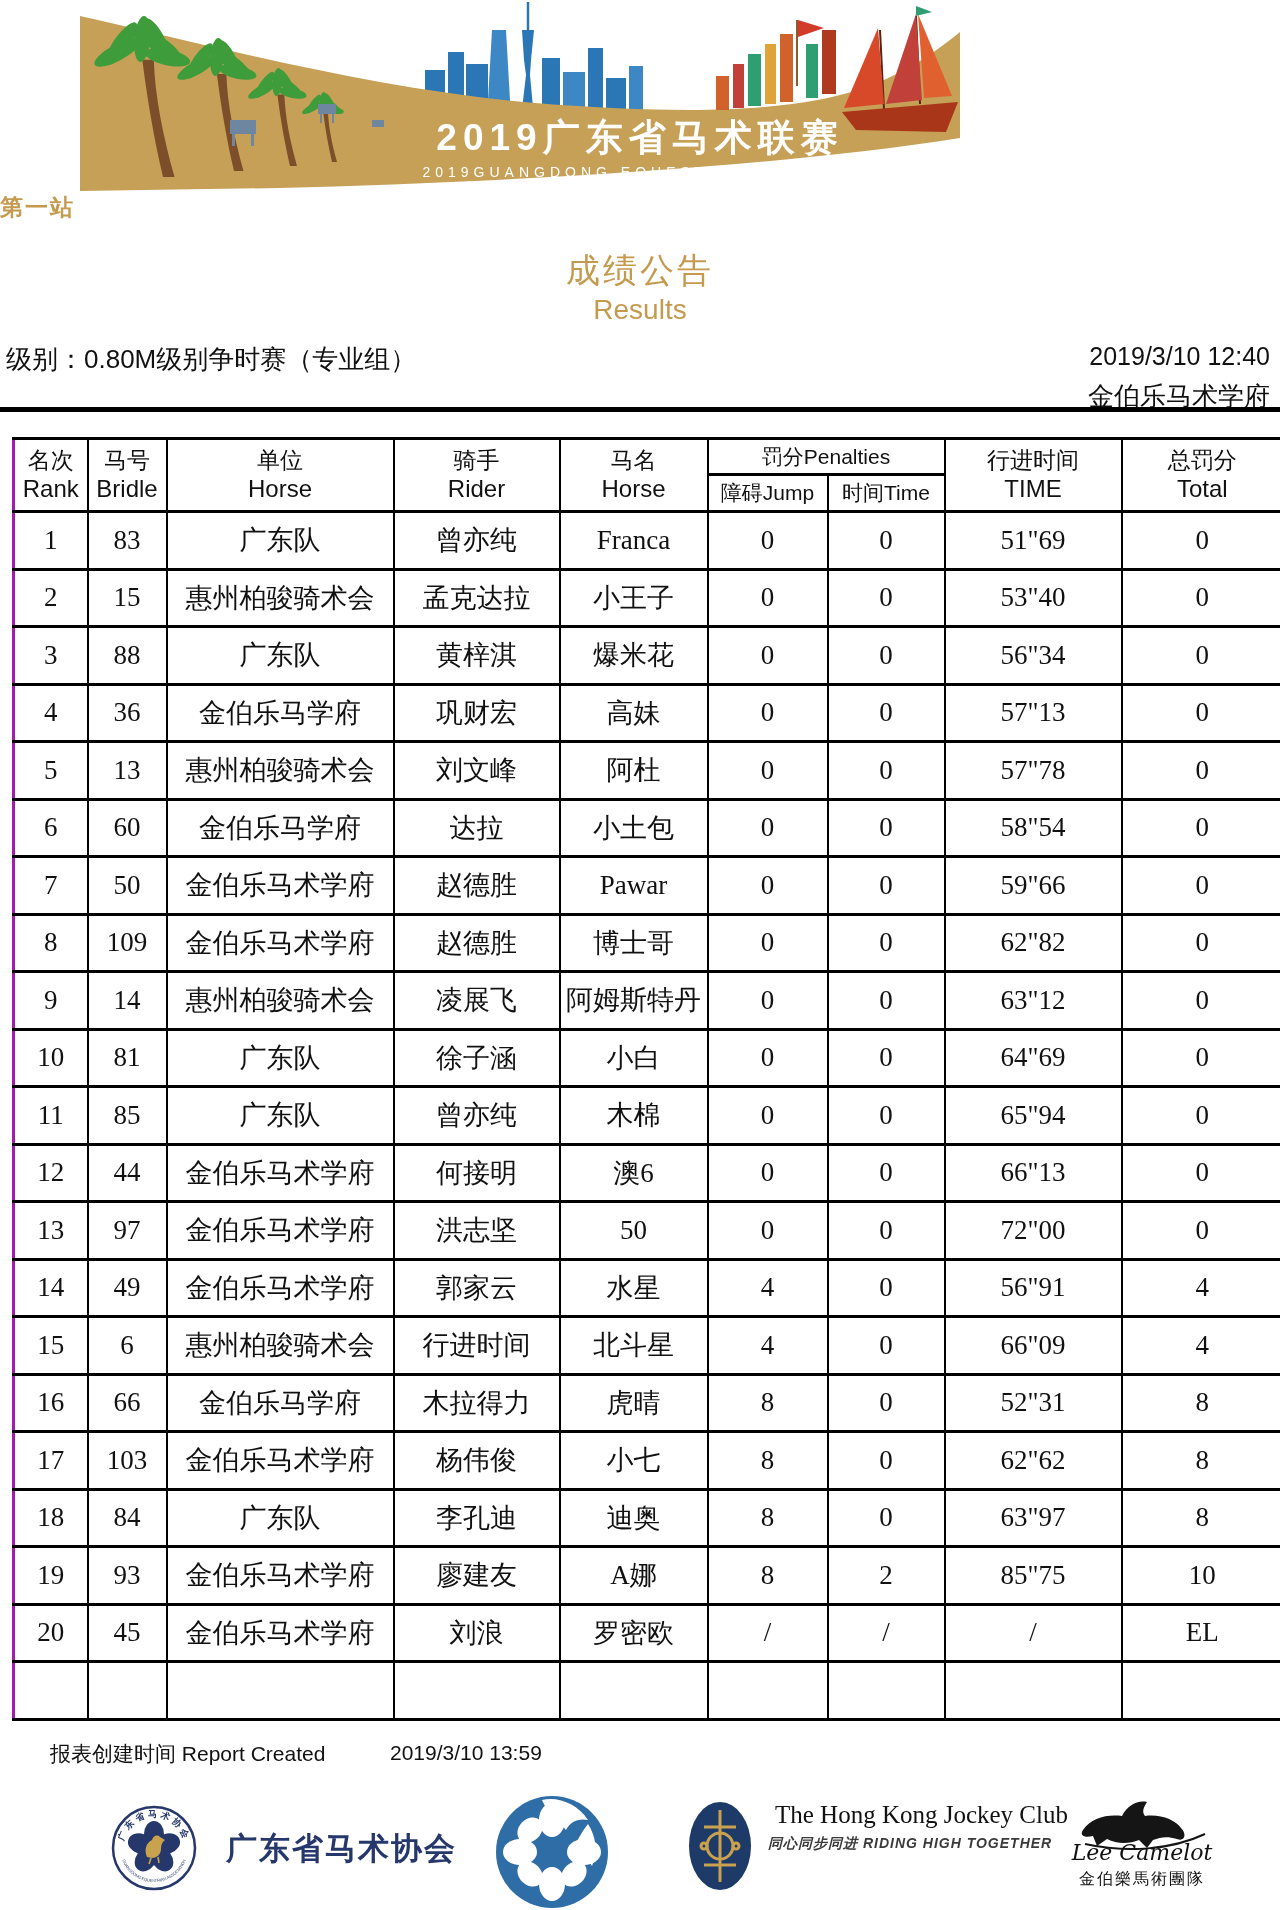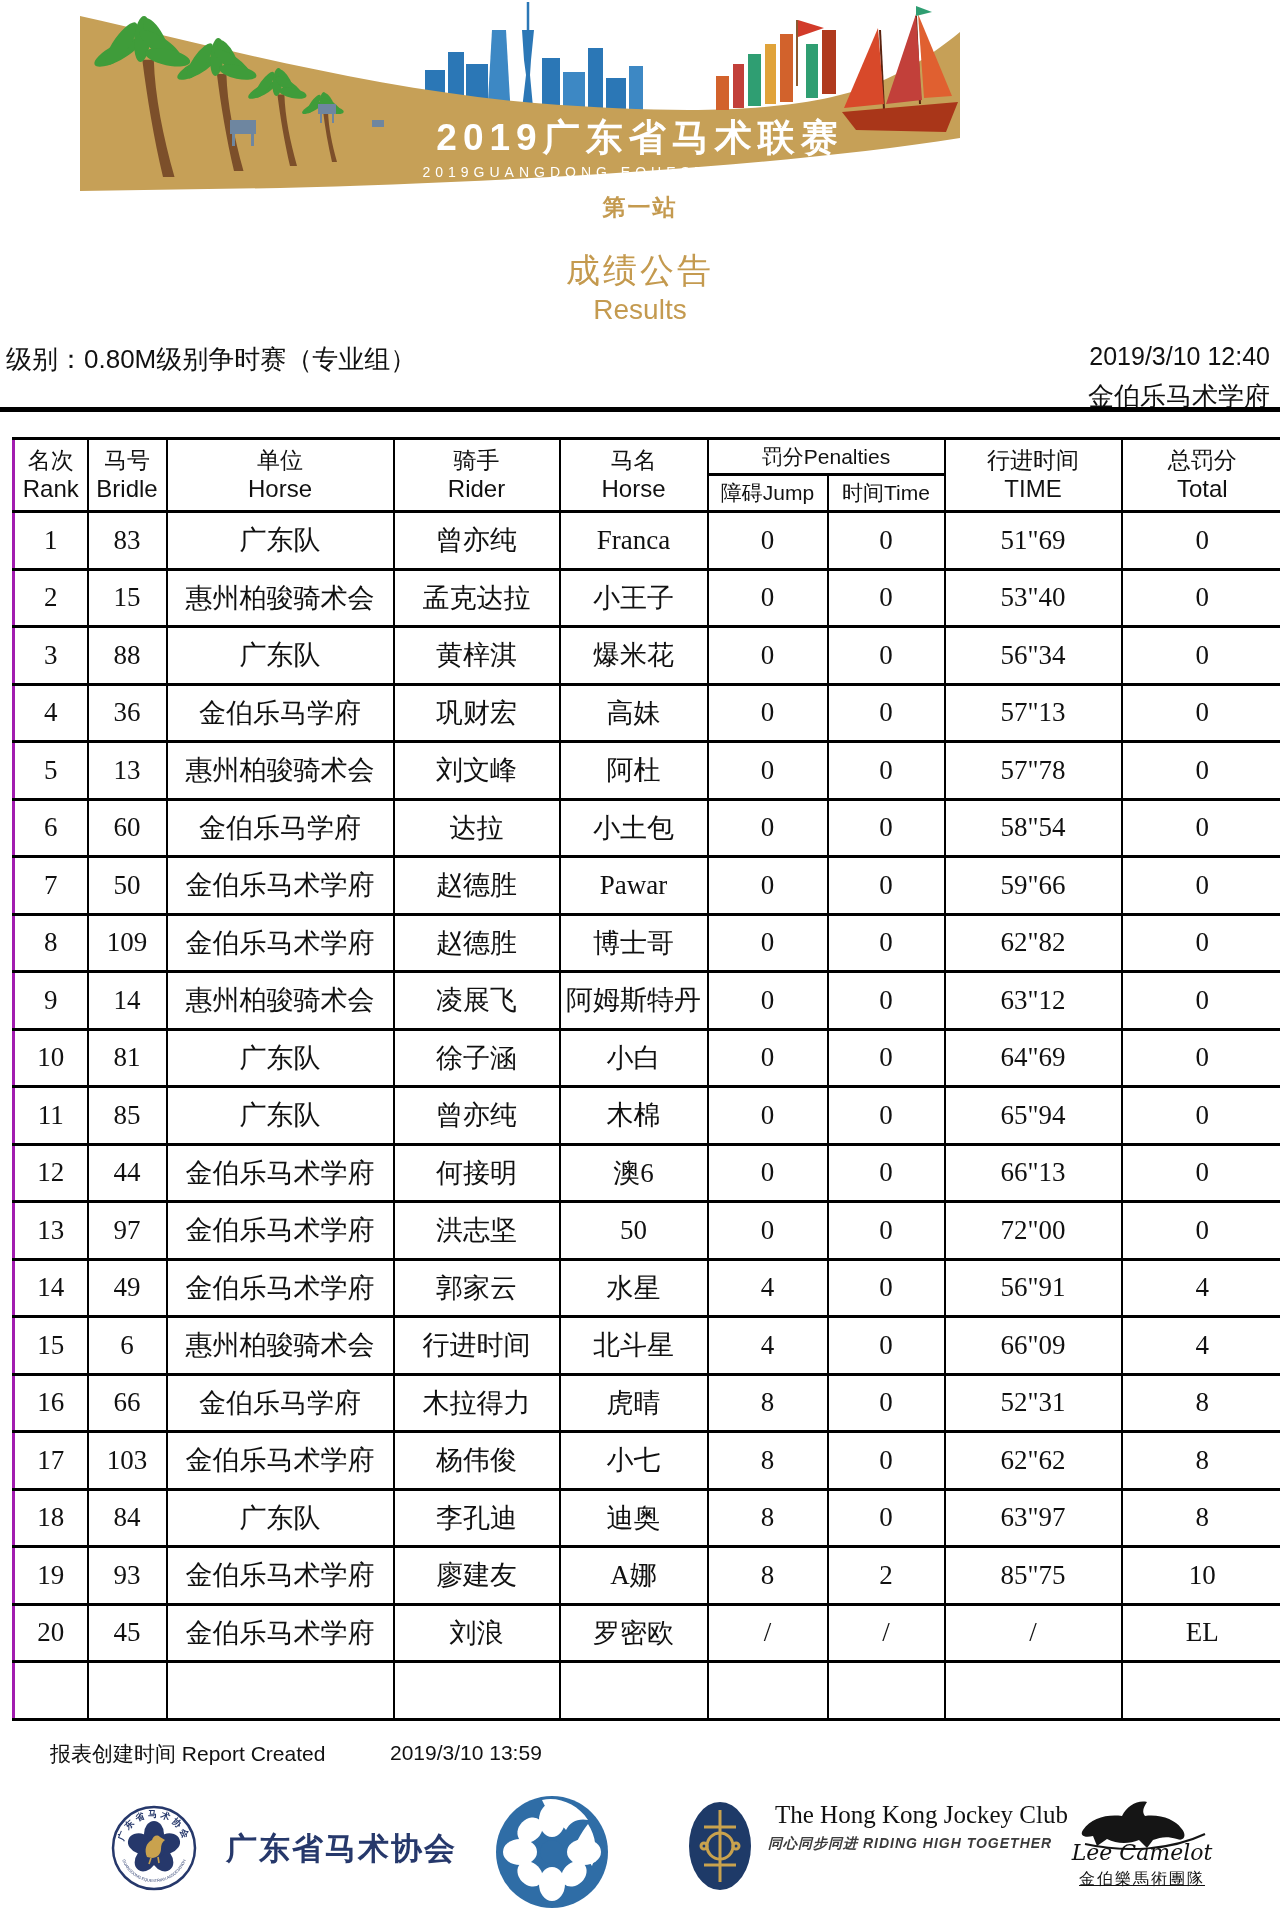--- a/index.html
+++ b/index.html
@@ -6,21 +6,21 @@
   html,body { background:#ffffff; }
   body {
     width:1280px; height:1910px; position:relative;
     font-family:"Liberation Sans", sans-serif; color:#111;
     overflow:hidden;
   }
   .abs { position:absolute; }
 
   
   .banner { left:80px; top:0; width:880px; height:192px; }
-  .station-label { top:192px; left:0; width:1280px; text-align:center;
+  .station-label { top:192px; left:0; width:1280px; 
     font-size:23px; font-weight:bold; color:#c49a4f; letter-spacing:2px; }
   .results-zh { top:248px; left:0; width:1280px; text-align:center;
     font-size:34px; color:#c49a4f; letter-spacing:3px; }
   .results-en { top:294px; left:0; width:1280px; text-align:center;
     font-size:28px; color:#c49a4f; }
 
   
   .meta-class { top:342px; left:6px; font-size:26px; color:#111; }
   .meta-date  { top:342px; right:10px; font-size:25px; color:#111; text-align:right; }
   .meta-venue { top:379px; right:10px; font-size:26px; color:#111; text-align:right; }
@@ -52,21 +52,21 @@
                color:#26386b; letter-spacing:2px; }
   .blue-logo { left:494px; top:1794px; width:116px; height:116px; }
   .hkjc-badge{ left:688px; top:1801px; width:64px; height:90px; }
   .hkjc-text { left:768px; top:1799px; width:300px; }
   .hkjc-zh   { font-family:"Liberation Serif","DejaVu Serif",serif; font-size:27px; font-weight:bold;
                letter-spacing:9px; color:#111; }
   .hkjc-en   { font-family:"Liberation Serif","DejaVu Serif",serif; font-size:25px; color:#111; margin-top:2px;text-align:right; }
   .hkjc-slogan { font-size:14px; font-style:italic; font-weight:bold; color:#3a3a3a; margin-top:6px; letter-spacing:1px; }
   .camelot   { left:1052px; top:1792px; width:180px; text-align:center; }
   .camelot-script { font-family:"DejaVu Serif",serif; font-style:italic; font-size:22px; color:#111; margin-top:-14px; }
-  .camelot-zh { font-family:"Liberation Serif","DejaVu Serif",serif; font-size:16px; color:#111; margin-top:4px; letter-spacing:2px;text-decoration:underline; }
+  .camelot-zh { font-family:"Liberation Serif","DejaVu Serif",serif; font-size:16px; color:#111; margin-top:4px; letter-spacing:2px; }
 </style>
 </head>
 <body>
 
 <div class="abs banner">
   <svg width="880" height="192" viewBox="0 0 880 192">
     <defs>
       <g id="palm">
         <path d="M2,-2 C6,30 12,66 20,100 L30,100 C20,64 13,30 12,-2 Z" fill="#7c4f2a"></path>
         <g fill="#3f9c3a">

